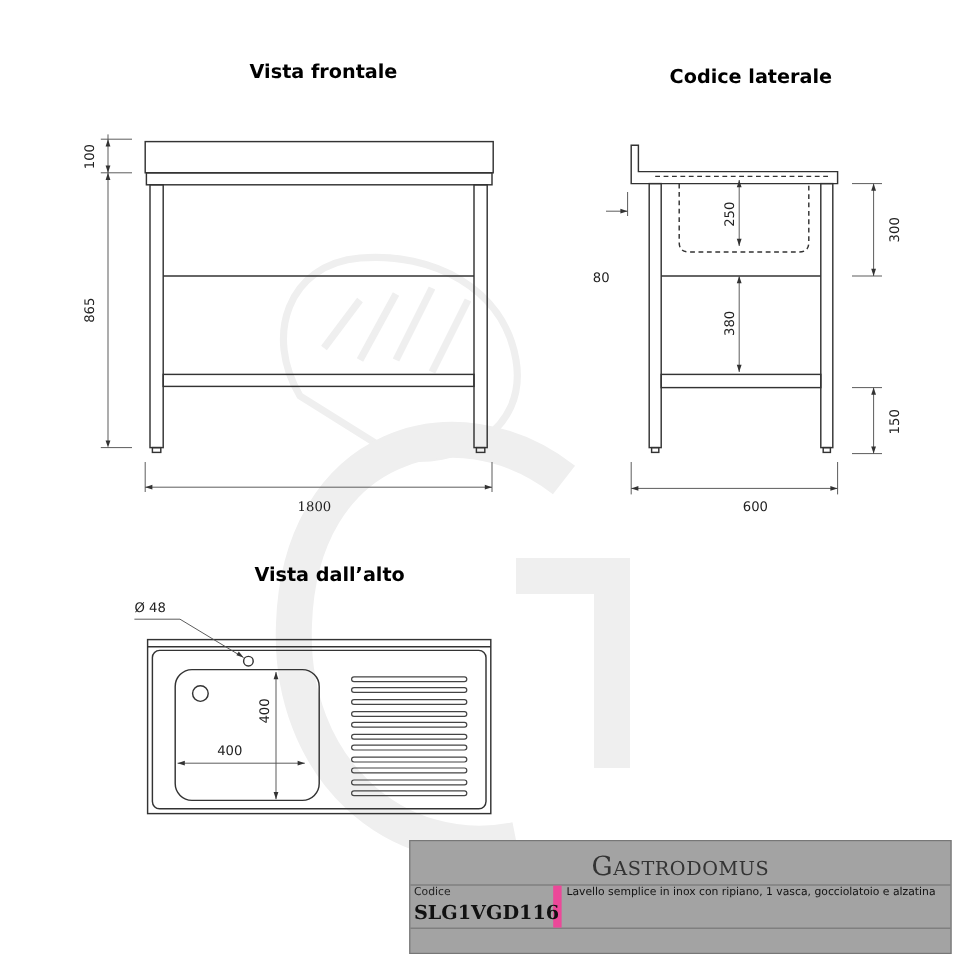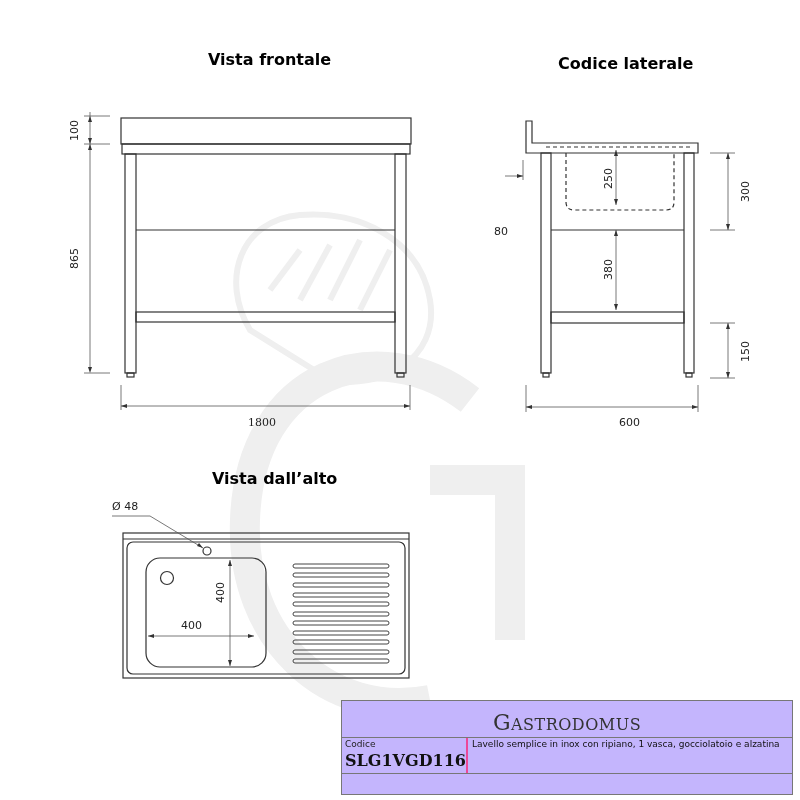--- a/index.html
+++ b/index.html
@@ -2,26 +2,26 @@
 <html><head>
 <meta charset="utf-8">
 <style>
   html, body { margin: 0; padding: 0; background: #ffffff; }
   body { width: 800px; height: 800px; position: relative; overflow: hidden; font-family: "DejaVu Sans", sans-serif; color: #111; }
   .view-title { position: absolute; font-family: "DejaVu Sans", sans-serif; font-weight: bold; font-size: 16px; color: #000000; white-space: nowrap; }
   .dim { position: absolute; font-family: "DejaVu Sans", sans-serif; font-size: 11px; color: #222; white-space: nowrap; }
   .dim.serif { font-family: "DejaVu Serif", serif; }
   .dim.rot { transform: rotate(-90deg); transform-origin: center center; }
   svg.drawing { position: absolute; left: 0; top: 0; }
-  .titleblock { position: absolute; left: 341px; top: 700px; width: 452px; height: 95px; border: 1px solid #777; box-sizing: border-box; background: #c4b5fd; }
+  .titleblock { position: absolute; left: 341px; top: 700px; width: 452px; height: 95px; border: 1px solid #777; box-sizing: border-box; background: #a3a3a3; }
   .tb-brand-row { height: 37px; border-bottom: 1px solid #777; display: flex; align-items: flex-end; justify-content: center; padding-bottom: 2px; box-sizing: border-box; }
   .tb-brand { font-family: "DejaVu Serif", serif; font-size: 16px; letter-spacing: 0.5px; color: #333; }
   .tb-brand .cap { font-size: 22px; }
   .tb-mid { height: 35px; display: flex; border-bottom: 1px solid #777; }
-  .tb-code { width: 126px; border-right: 2px solid #ec4899; padding: 1px 3px; box-sizing: border-box; }
+  .tb-code { width: 126px; border-right: 7px solid #ec4899; padding: 1px 3px; box-sizing: border-box; }
   .tb-desc { flex: 1; padding: 1px 4px; box-sizing: border-box; }
   .tb-label { font-size: 9px; color: #222; display: block; }
   .tb-code-val { font-family: "DejaVu Serif", serif; font-weight: bold; font-size: 16px; display: block; margin-top: 2px; }
   .tb-desc-val { font-size: 9px; display: block; }
   .tb-foot { height: 21px; padding: 3px 4px; box-sizing: border-box; font-size: 9px; }
 </style>
 </head>
 <body>
 
 <svg class="drawing" width="800" height="800" viewBox="0 0 800 800" xmlns="http://www.w3.org/2000/svg">

